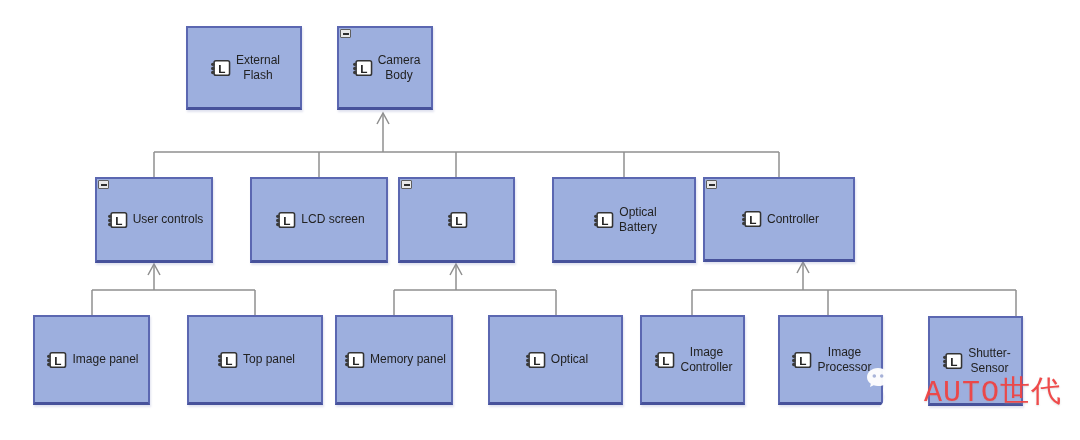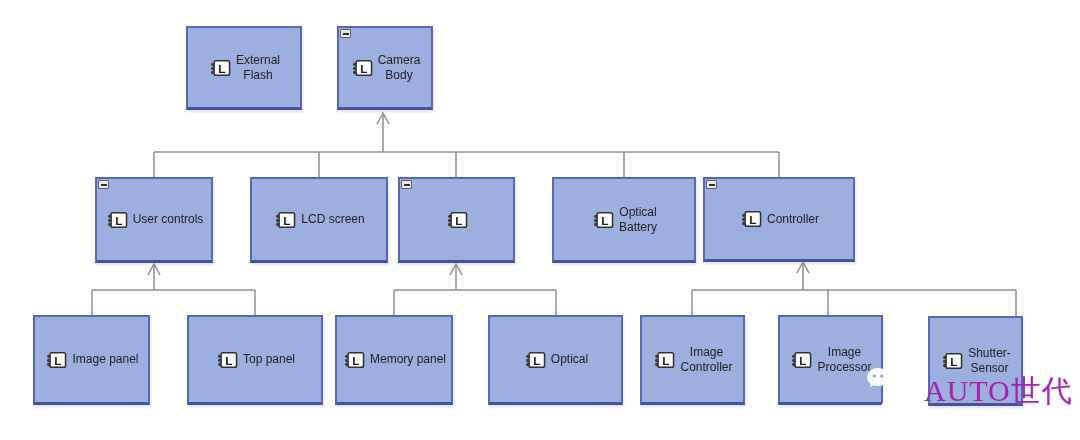--- a/index.html
+++ b/index.html
@@ -27,23 +27,23 @@
     background:#e9e9e9;border:1px solid #5f5f5f;border-radius:1px;
     display:flex;align-items:center;justify-content:center;box-sizing:border-box;
     z-index:2;cursor:pointer;
   }
   .collapse .bar{display:block;width:6px;height:2px;background:#2e2e2e;}
   #watermark{
     position:absolute;left:866px;top:366px;z-index:3;display:flex;align-items:center;gap:6px;
     opacity:0.96;pointer-events:none;
   }
   #watermark .wm-text{
-    color:#a21caf;font-size:30px;letter-spacing:1px;
+    color:#ef4444;font-size:30px;letter-spacing:1px;
     text-shadow:0 1px 2px rgba(160,160,160,0.35);
-    font-family:Liberation Serif, serif;
+    font-family:Liberation Mono, monospace;
   }
 </style>
 </head>
 <body>
 
 <div id="canvas">
 
   <svg id="wires" viewBox="0 0 1080 440" xmlns="http://www.w3.org/2000/svg">
     <g stroke="#8f8f8f" stroke-width="1.5" fill="none">
 

